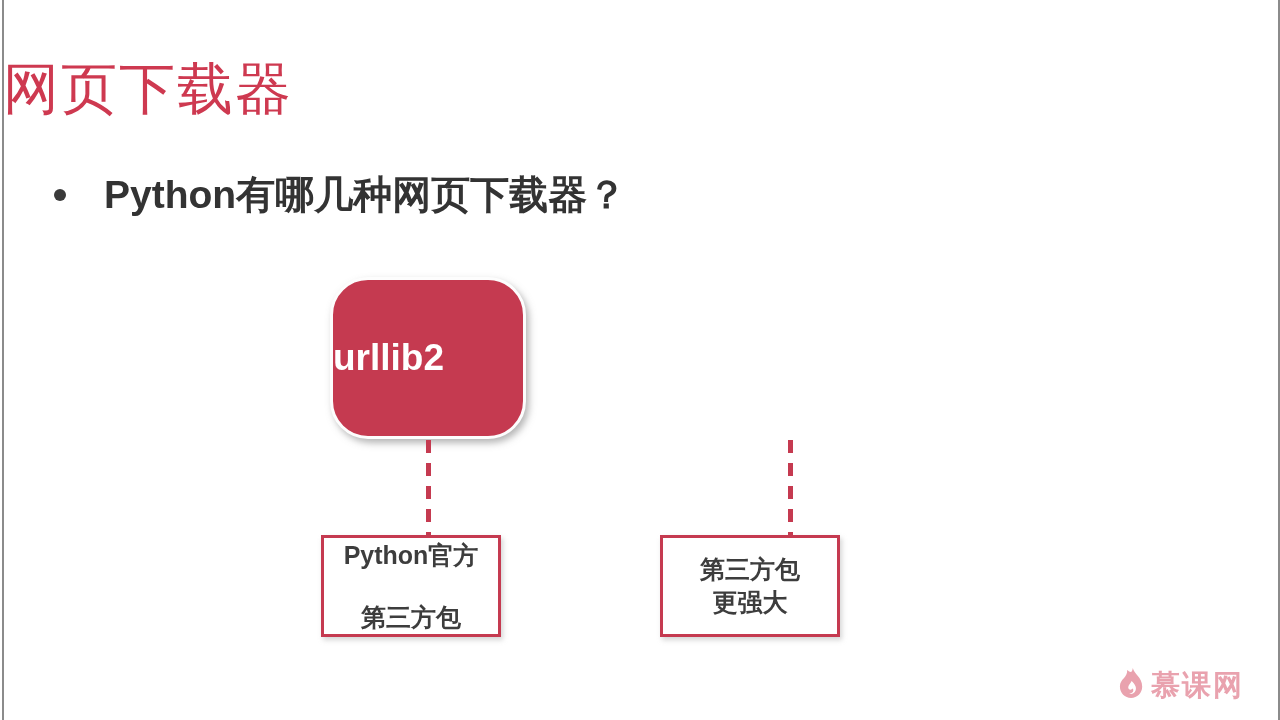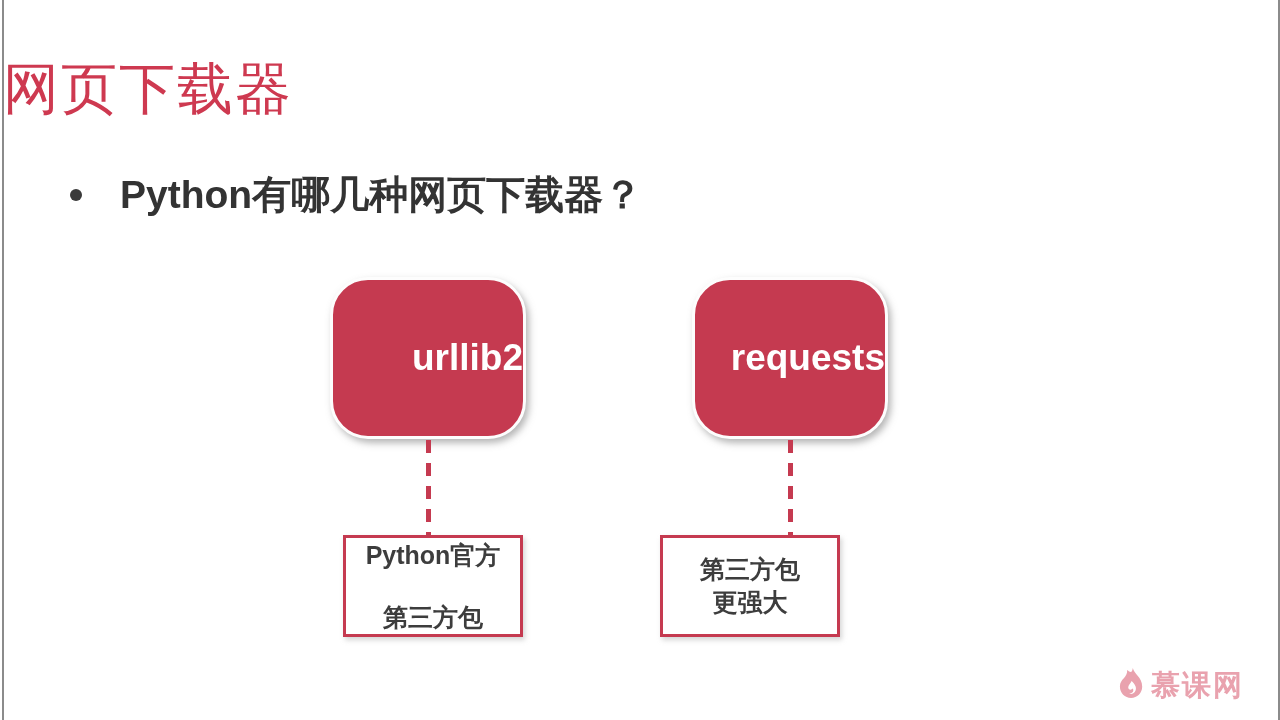--- a/index.html
+++ b/index.html
@@ -35,21 +35,21 @@
     text-align: left;
     font-size: 56px;
     font-weight: normal;
     color: #ce3950;
     letter-spacing: 2px;
   }
 
   .bullet-row {
     position: absolute;
     top: 168px;
-    left: 70px;
+    left: 54px;
     display: flex;
     align-items: center;
     justify-content: space-between;
   }
   .bullet-dot {
     width: 12px;
     height: 12px;
     border-radius: 50%;
     background: #3a3a3a;
     margin-right: 38px;
@@ -65,21 +65,21 @@
     position: absolute;
     top: 277px;
     width: 196px;
     height: 162px;
     background: #c53a50;
     border: 3px solid #fdfdfd;
     border-radius: 38px;
     box-shadow: 3px 4px 7px rgba(110,110,110,0.5);
     display: flex;
     align-items: center;
-    justify-content: flex-end;
+    justify-content: flex-start;
     box-sizing: border-box;
   }
   .module-box .module-label {
     color: #ffffff;
     font-size: 37px;
     font-weight: bold;
   }
   .module-box.col1 { left: 330px; }
   .module-box.col2 { left: 692px; }
 
@@ -111,21 +111,21 @@
     justify-content: center;
     box-sizing: border-box;
   }
   .desc-box .desc-line {
     font-size: 25px;
     font-weight: bold;
     color: #3d3d3d;
     line-height: 33px;
     white-space: nowrap;
   }
-  .desc-box.col1 { left: 343px; gap: 29px; }
+  .desc-box.col1 { left: 321px; gap: 29px; }
   .desc-box.col2 { left: 660px; }
 
   .brand-logo {
     position: absolute;
     right: 36px;
     bottom: 14px;
     display: flex;
     align-items: center;
   }
   .flame-icon {
@@ -157,23 +157,20 @@
 
   <div class="module-box col1">
     <span class="module-label">urllib2</span>
   </div>
   <div class="connector col1"></div>
   <div class="desc-box col1">
     <span class="desc-line">Python官方</span>
     <span class="desc-line">第三方包</span>
   </div>
 
-  <div class="module-box col2">
-    <span class="module-label">requests</span>
-  </div>
   <div class="connector col2"></div>
   <div class="desc-box col2">
     <span class="desc-line">第三方包</span>
     <span class="desc-line">更强大</span>
   </div>
 
   <div class="brand-logo">
     <svg class="flame-icon" viewBox="0 0 24 32" xmlns="http://www.w3.org/2000/svg">
       <path d="M13.2 0c0.8 5.2 8.3 8.2 8.3 16.4 0 5.9-4.4 10.2-9.9 10.2S1.7 22.3 1.7 16.4C1.7 9.6 8.9 8.4 8.1 1.8c2.8 1.9 4.1 3.5 5.1-1.8z" fill="#e9a2ae"></path>
       <path d="M12.1 11.5c3.2 3.1 4.6 5.6 3.5 8.6-0.9 2.4-3.3 3.6-5.6 2.8 3.1-0.3 4.3-2.4 3.2-4.6-1.9 1.8-4.2 0.9-4.1-1.2 0.1-2.1 2-3.4 3-5.6z" fill="#ffffff"></path>

